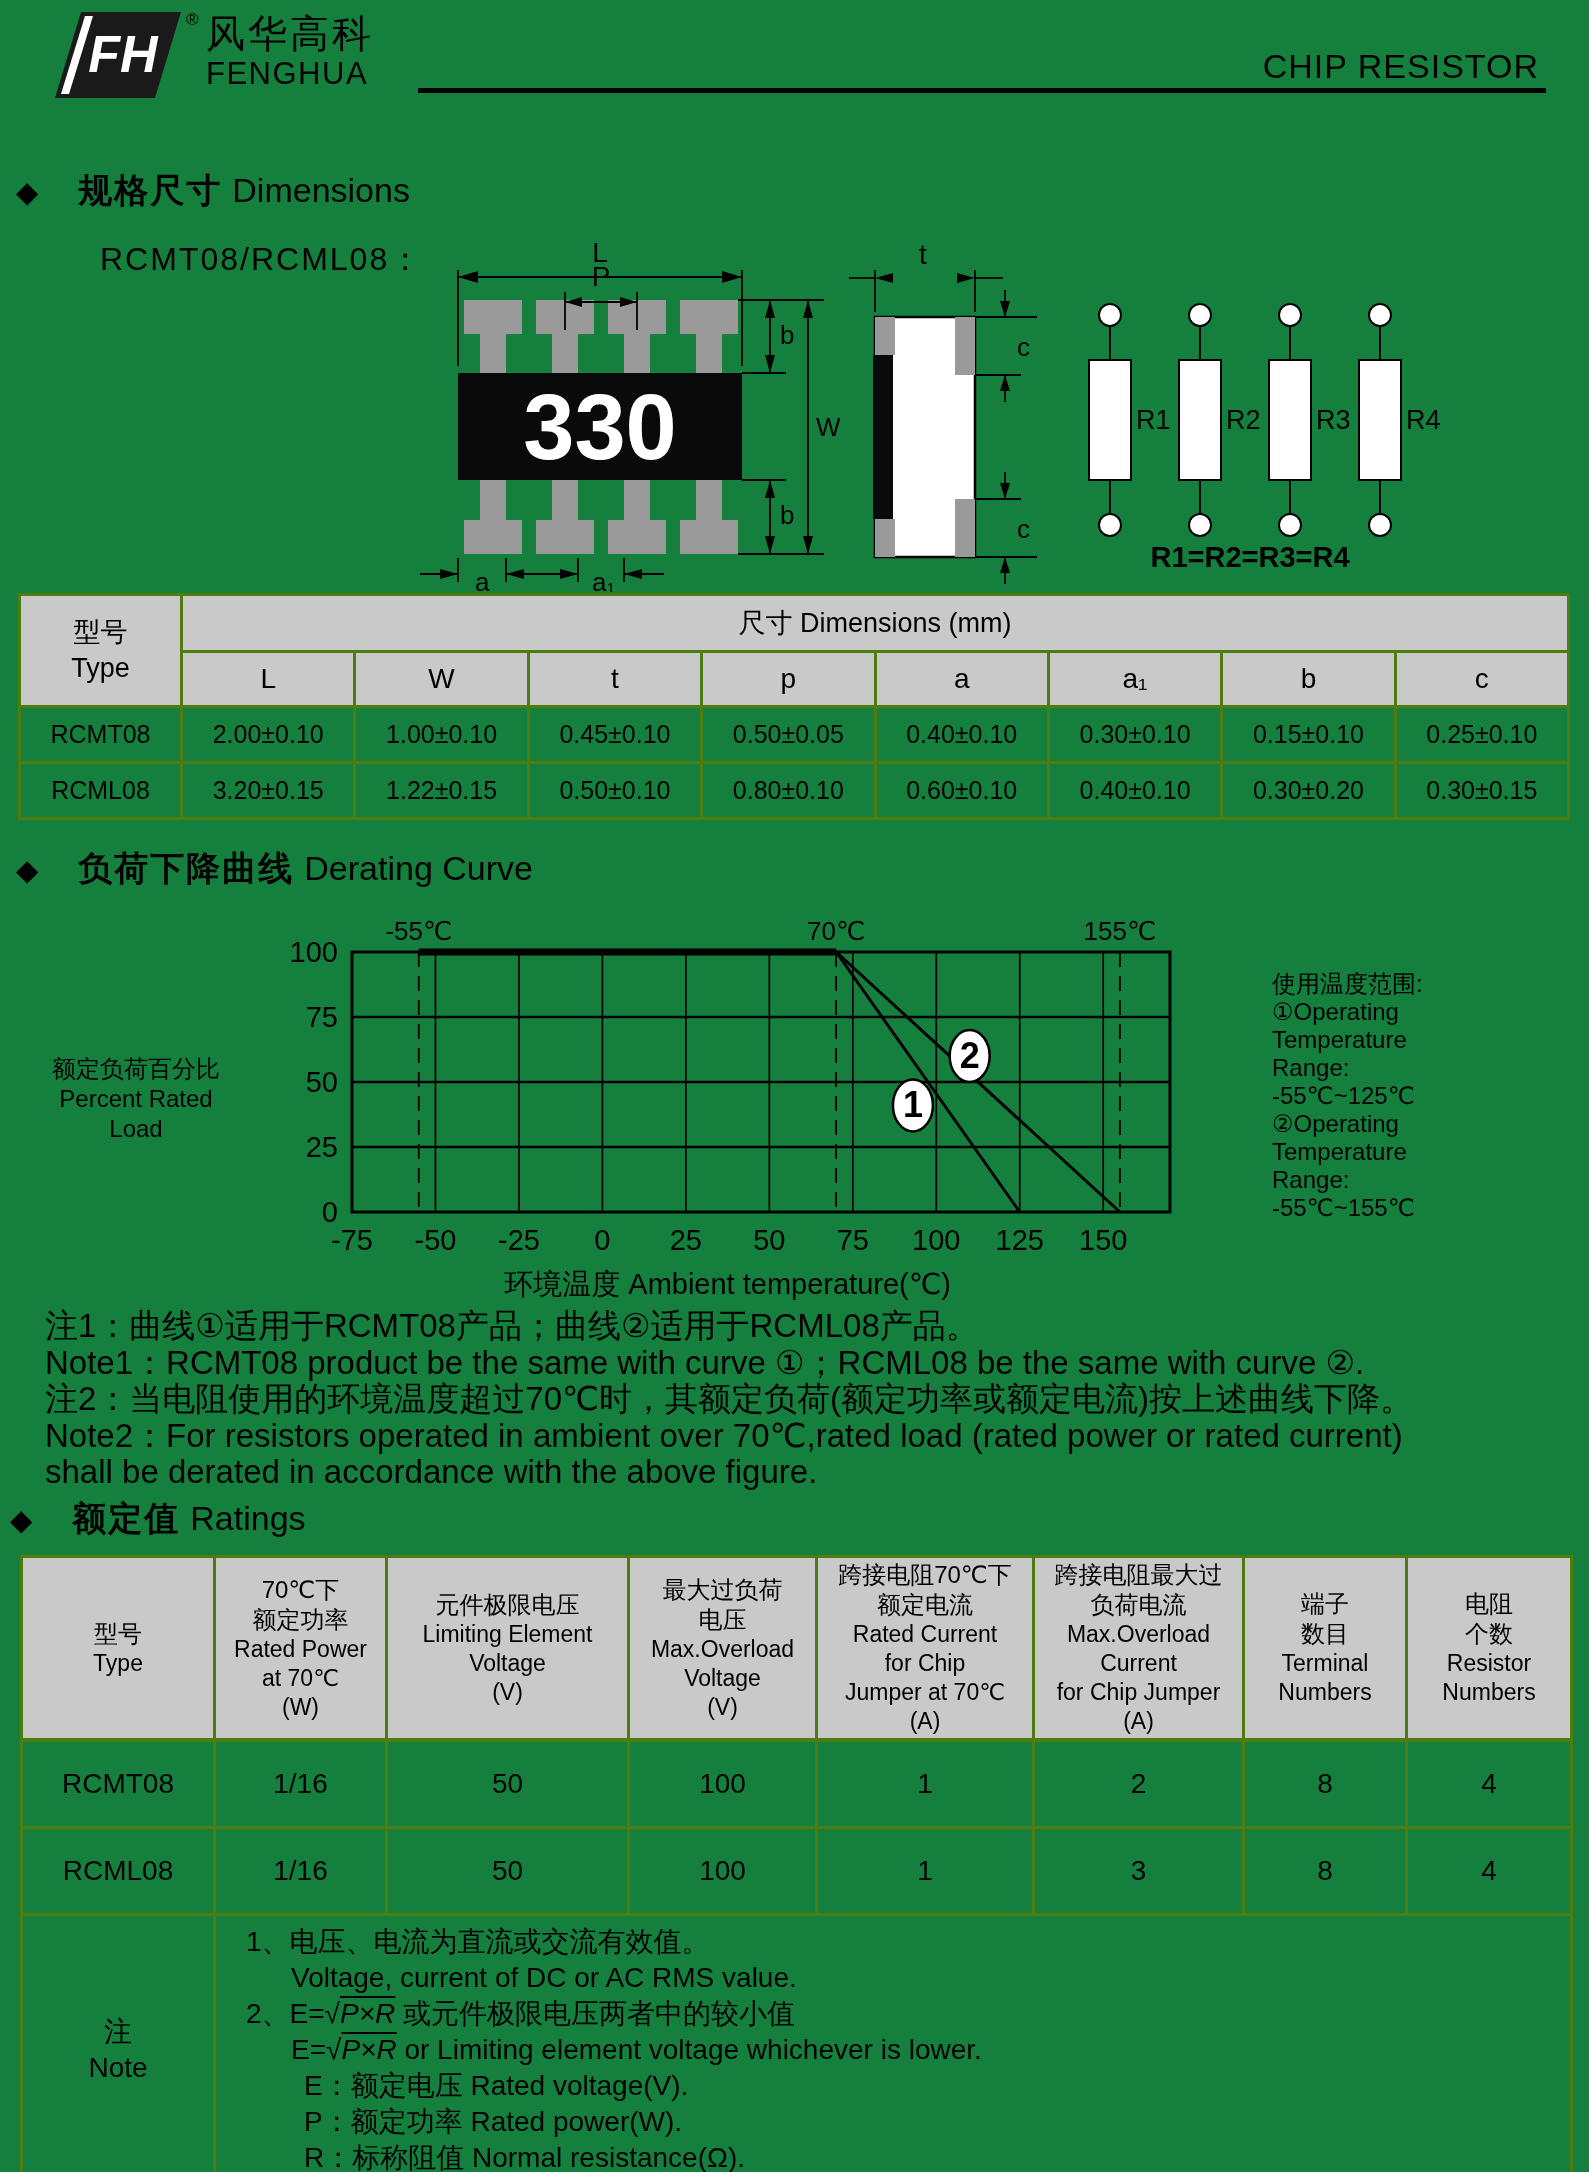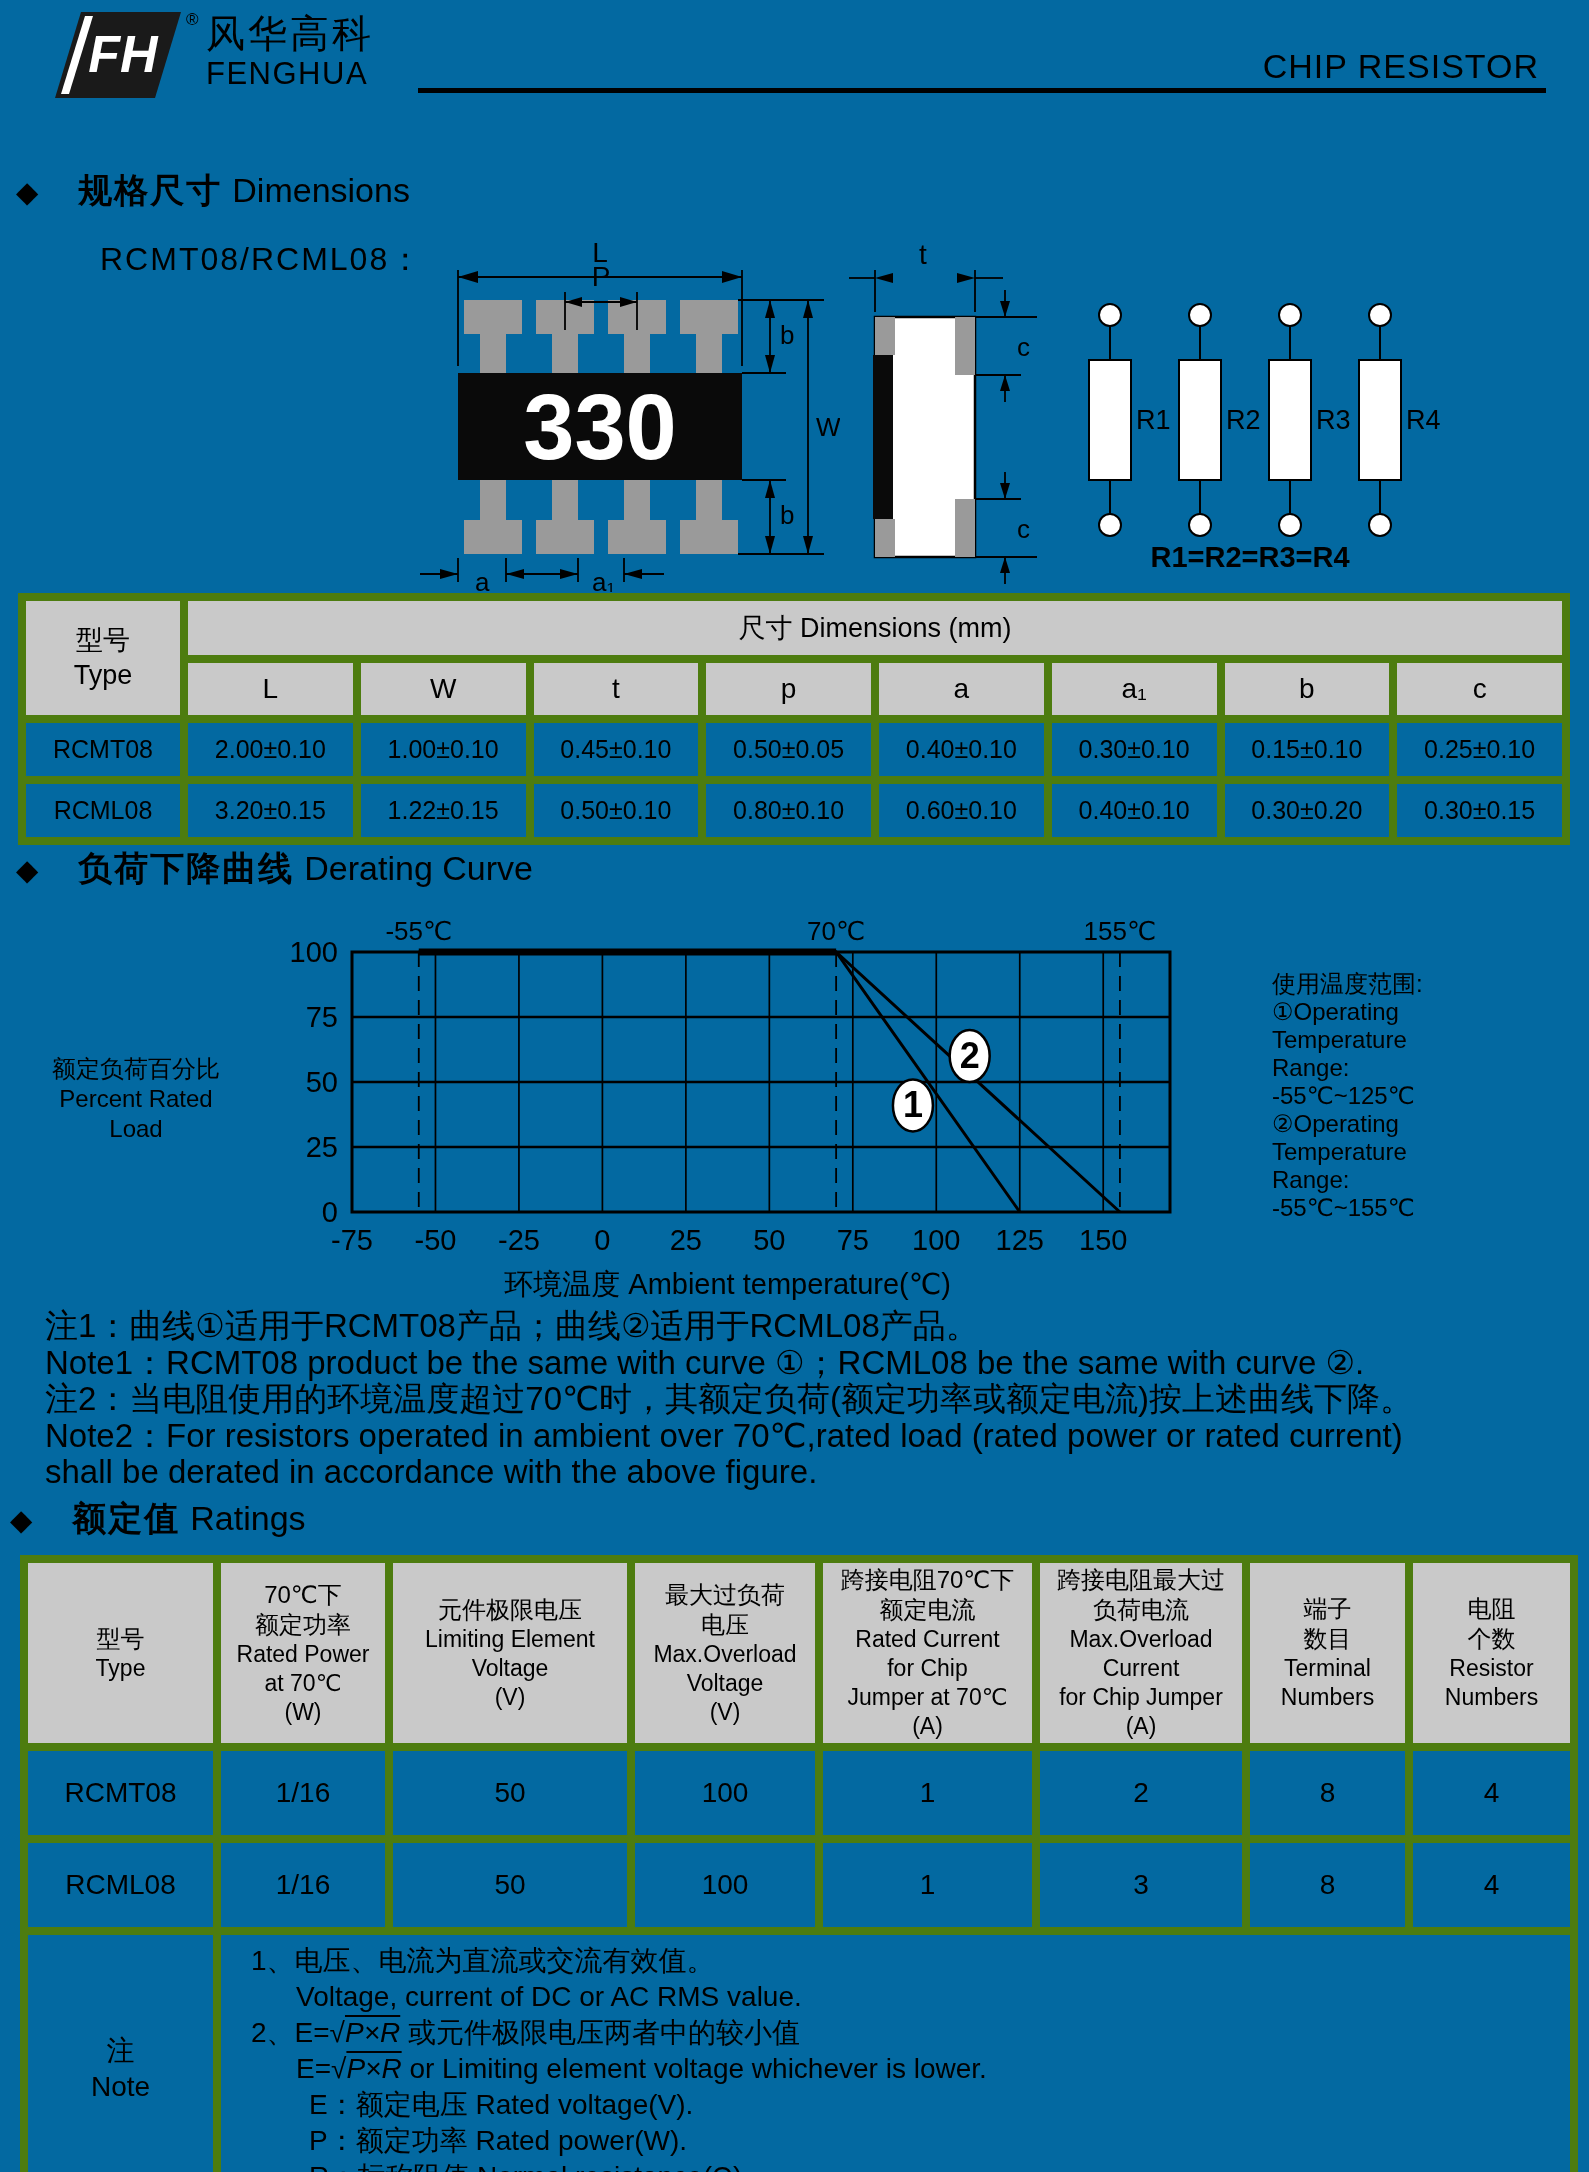--- a/index.html
+++ b/index.html
@@ -1,16 +1,16 @@
 <!DOCTYPE html>
 <html><head>
 <meta charset="utf-8">
 <style>
   html,body{margin:0;padding:0;background:#fff;}
-  .page{position:relative;width:1589px;height:2172px;background:#0369a1;overflow:hidden;
+  .page{position:relative;width:1589px;height:2172px;background:#15803d;overflow:hidden;
         font-family:"Liberation Sans","DejaVu Sans",sans-serif;color:#000;}
   svg text{font-family:"Liberation Sans","DejaVu Sans",sans-serif;}
 
   
   .logo-svg{position:absolute;left:55px;top:10px;width:132px;height:90px;}
   .trademark{position:absolute;left:186px;top:10px;font-size:17px;}
   .brand{position:absolute;left:206px;top:14px;line-height:1.05;}
   .brand-zh{font-size:39px;font-weight:normal;letter-spacing:3px;}
   .brand-en{font-size:31px;font-weight:normal;letter-spacing:1.5px;margin-top:3px;}
   .doc-title{position:absolute;right:50px;top:47px;font-size:34px;letter-spacing:1px;}
@@ -21,21 +21,21 @@
   .sec-title .bullet{font-size:29px;margin-right:12px;}
   .sec-title .zh{font-weight:bold;margin-right:10px;letter-spacing:2px;margin-left:28px;}
   .sub-title{position:absolute;left:100px;top:238px;font-size:32px;letter-spacing:2px;}
 
   
   .drawing{position:absolute;}
 
   
   .dim-table-wrap{position:absolute;left:18px;top:593px;width:1552px;}
   table{border-collapse:collapse;width:100%;table-layout:fixed;}
-  table,th,td{border:8px solid #4d7c0f;}
+  table,th,td{border:3px solid #4d7c0f;}
   table{border:3px solid #000;}
   th,td{text-align:center;vertical-align:middle;padding:0;}
   .dim-table th{background:#c9c9c9;font-weight:normal;}
   .dim-table .h-dims{font-size:27px;height:54px;}
   .dim-table .h-col{font-size:28px;height:52px;}
   .dim-table .h-type{font-size:27px;line-height:1.3;}
   .dim-table td{font-size:25px;height:53px;border-top-width:3px;}
 
   
   .chart-svg{position:absolute;left:240px;top:912px;width:1080px;height:392px;}

